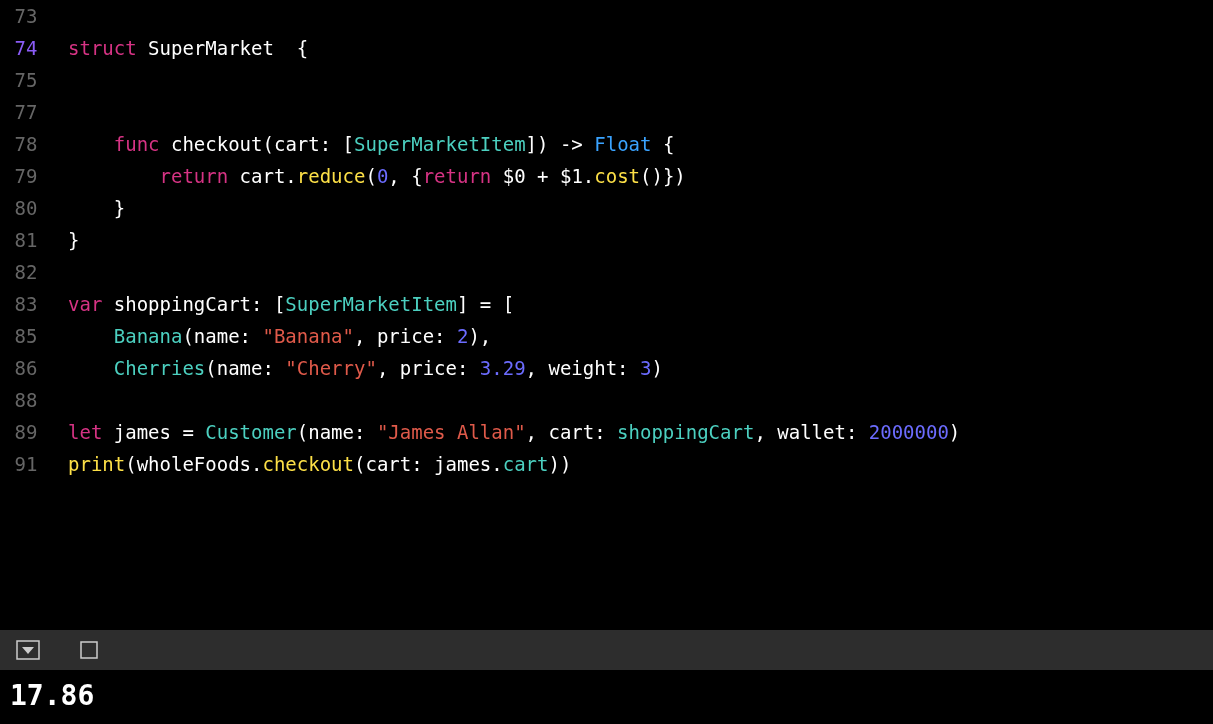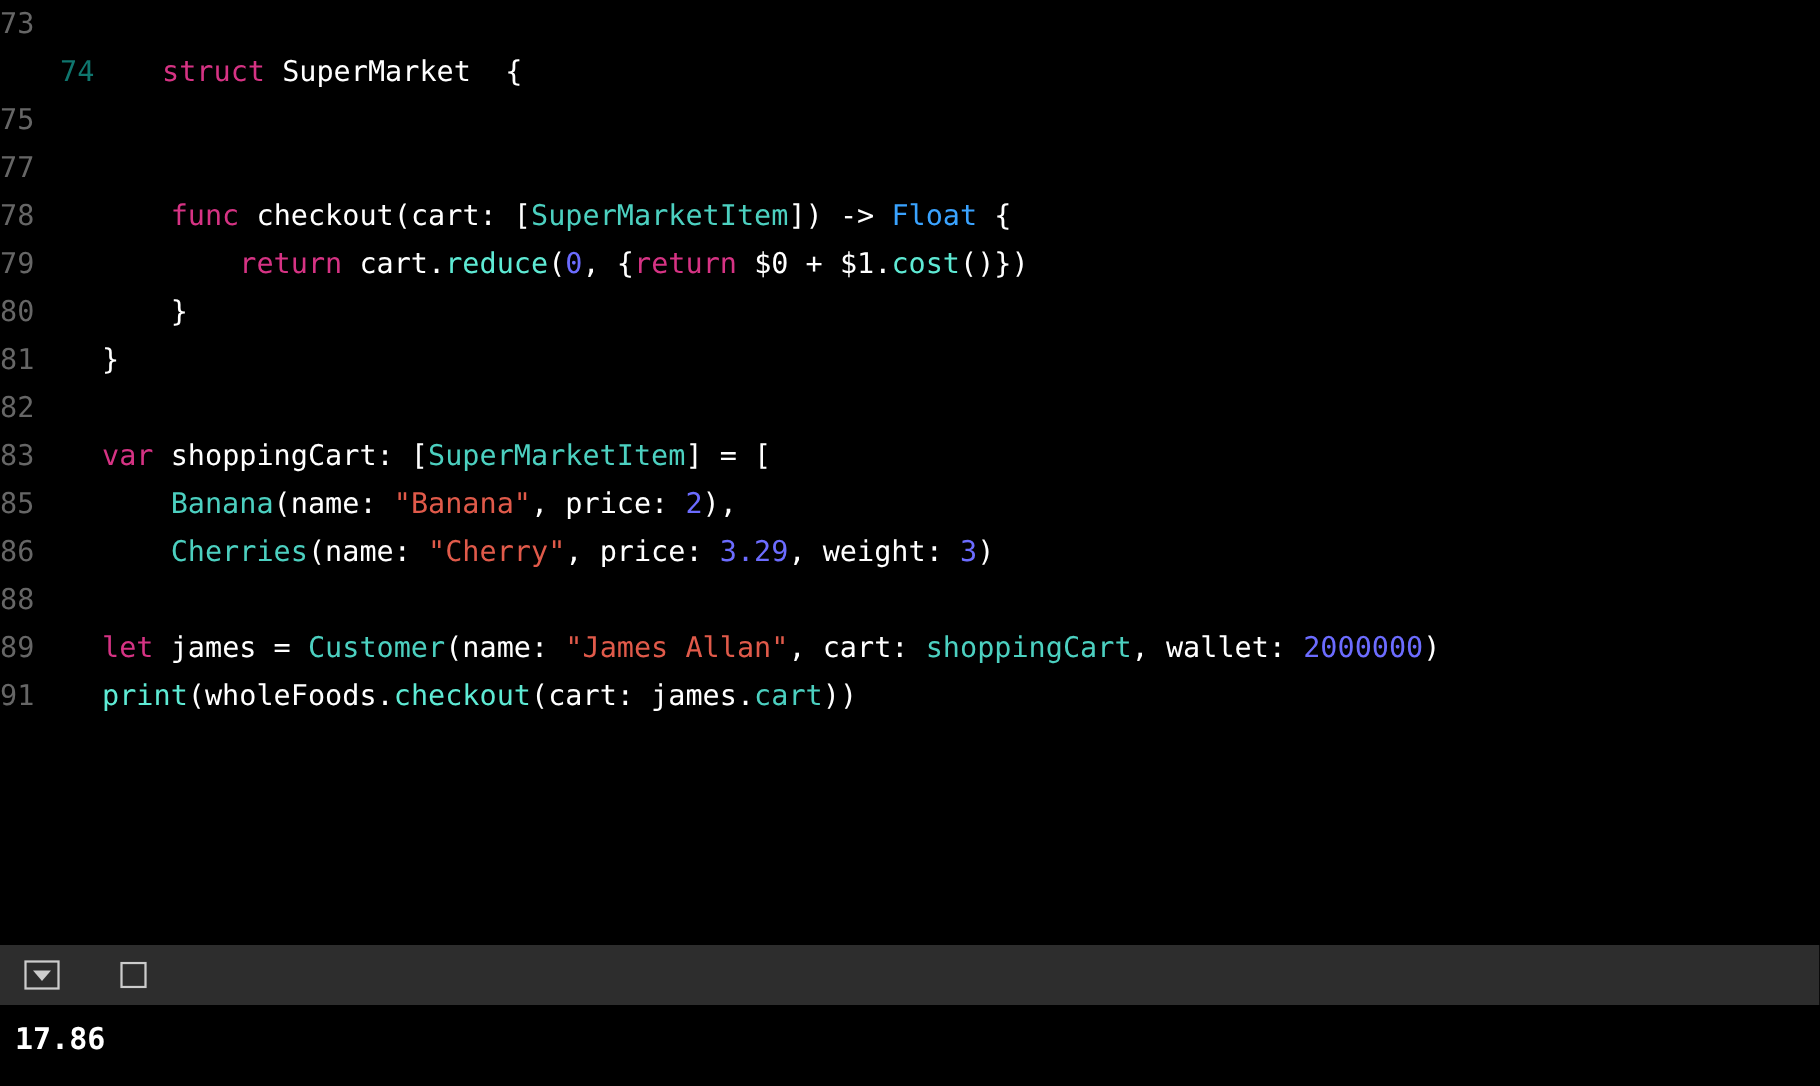--- a/index.html
+++ b/index.html
@@ -19,52 +19,52 @@
     overflow: hidden;
   }
   .line {
     display: flex;
     height: 32px;
     line-height: 32px;
     white-space: pre;
   }
   .gutter {
     width: 68px;
-    text-align: left;
+    text-align: center;
     padding-right: 16px;
     color: #666;
   }
-  .gutter.curr { color: #0f766e; margin-left: 40px; }
+  .gutter.curr { color: #8b5cf6; }
   .code {
     color: #fff;
     flex: 1;
   }
   .tok-keyword  { color: #d63384; }  
   .tok-type     { color: #3aa3ff; }  
   .tok-typedef  { color: #4cd0c0; }  
-  .tok-fn       { color: #5eead4; }
+  .tok-fn       { color: #fde047; }
   .tok-str      { color: #e05a4a; }  
   .tok-num      { color: #6c6cff; }  
   .tok-plain    { color: #ffffff; }
 
   .toolbar {
     height: 40px;
     background: #2d2d2d;
     display: flex;
     align-items: center;
     padding: 0 16px;
     gap: 40px;
   }
   .toolbar svg { display: block; }
   .console {
     height: 54px;
     background: #000;
     color: #fff;
     font-family: "SF Mono", Menlo, Monaco, Consolas, monospace;
-    font-size: 20px;
+    font-size: 28px;
     font-weight: bold;
     padding: 12px 10px;
     line-height: 1;
   }
 </style>
 </head>
 <body>
 
 <div class="editor" id="editor">
     <div class="line"><div class="gutter">73</div><div class="code"></div></div>

